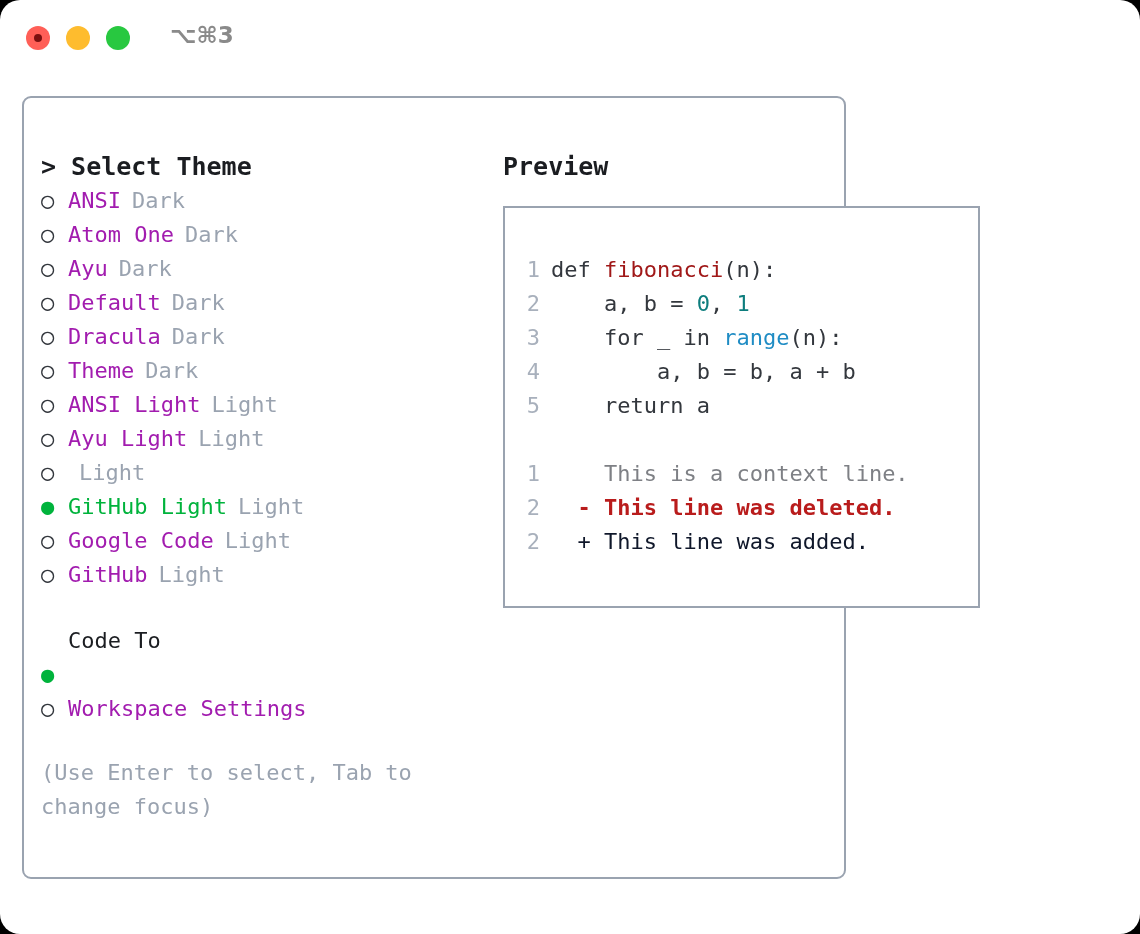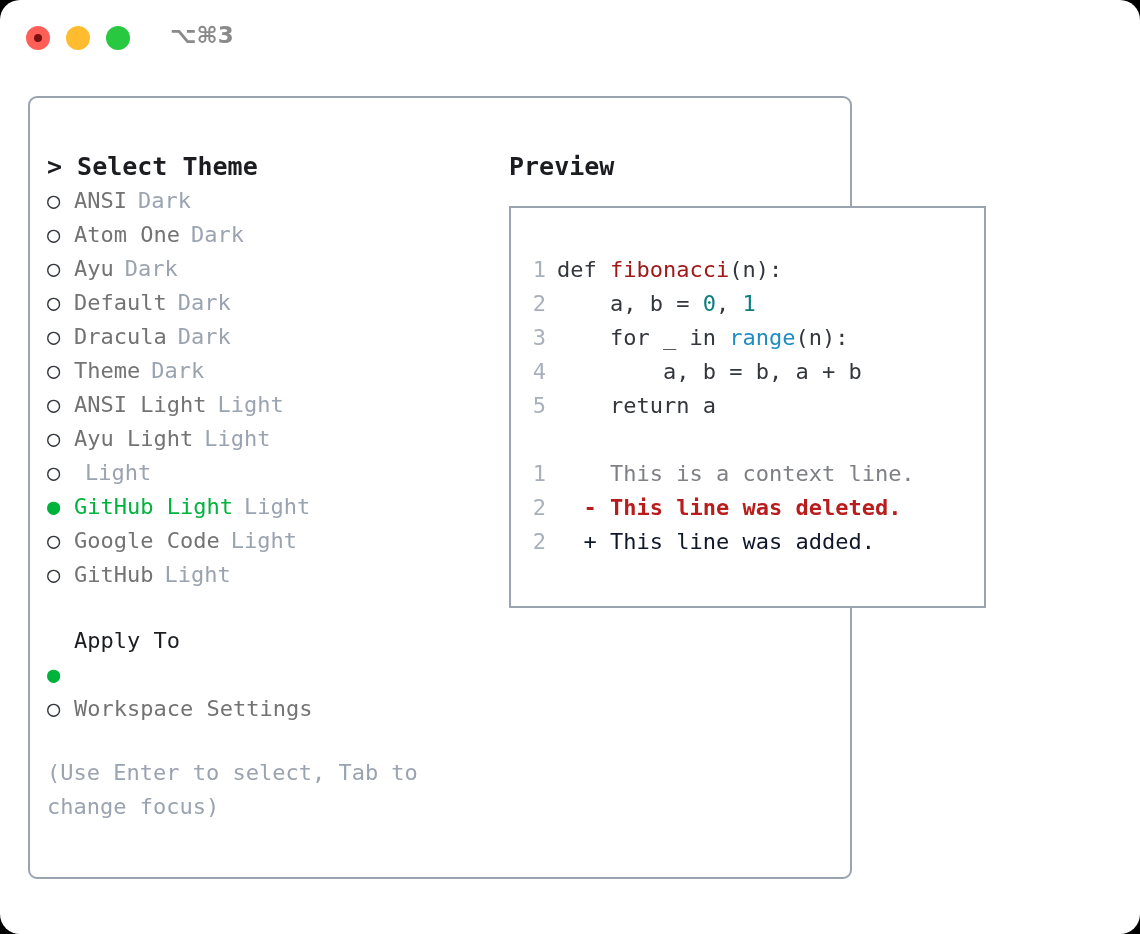--- a/index.html
+++ b/index.html
@@ -63,21 +63,21 @@
     font-size: 23px;
     font-weight: bold;
     color: #8a8a8a;
     letter-spacing: 0px;
     font-family: "DejaVu Sans", "Liberation Sans", sans-serif;
   }
 
   
   .panel {
     position: absolute;
-    left: 28px;
+    left: 22px;
     top: 96px;
     width: 824px;
     height: 783px;
     border: 2px solid #9aa3b0;
     border-radius: 9px;
     box-sizing: border-box;
     background: #ffffff;
   }
 
   
@@ -104,21 +104,21 @@
   .bullet {
     width: 27px;
     flex: 0 0 27px;
     font-size: 22px;
     color: #33373d;
   }
   .bullet.selected {
     color: #00b33c;
   }
   .opt-name {
-    color: #737373;
+    color: #a21caf;
   }
   .opt-row.selected .opt-name {
     color: #00b33c;
   }
   .opt-variant {
     color: #9aa3b0;
     margin-left: 11px;
   }
   .subsection {
     margin-top: 32px;
@@ -224,21 +224,21 @@
           <div class="opt-row"><span class="bullet">○</span><span class="opt-name">Theme</span><span class="opt-variant">Dark</span></div>
           <div class="opt-row"><span class="bullet">○</span><span class="opt-name">ANSI Light</span><span class="opt-variant">Light</span></div>
           <div class="opt-row"><span class="bullet">○</span><span class="opt-name">Ayu Light</span><span class="opt-variant">Light</span></div>
           <div class="opt-row"><span class="bullet">○</span><span class="opt-variant">Light</span></div>
           <div class="opt-row selected"><span class="bullet selected">●</span><span class="opt-name">GitHub Light</span><span class="opt-variant">Light</span></div>
           <div class="opt-row"><span class="bullet">○</span><span class="opt-name">Google Code</span><span class="opt-variant">Light</span></div>
           <div class="opt-row"><span class="bullet">○</span><span class="opt-name">GitHub</span><span class="opt-variant">Light</span></div>
         </div>
 
       <div class="subsection">
-        <div class="subsection-title">Apply To</div>
+        <div class="subsection-title">Code To</div>
         <div id="apply-list">
             <div class="opt-row selected"><span class="bullet selected">●</span></div>
             <div class="opt-row"><span class="bullet">○</span><span class="opt-name">Workspace Settings</span></div>
           </div>
       </div>
 
       <div class="hint">(Use Enter to select, Tab to change focus)</div>
     </div>
 
     <div class="right-col">

